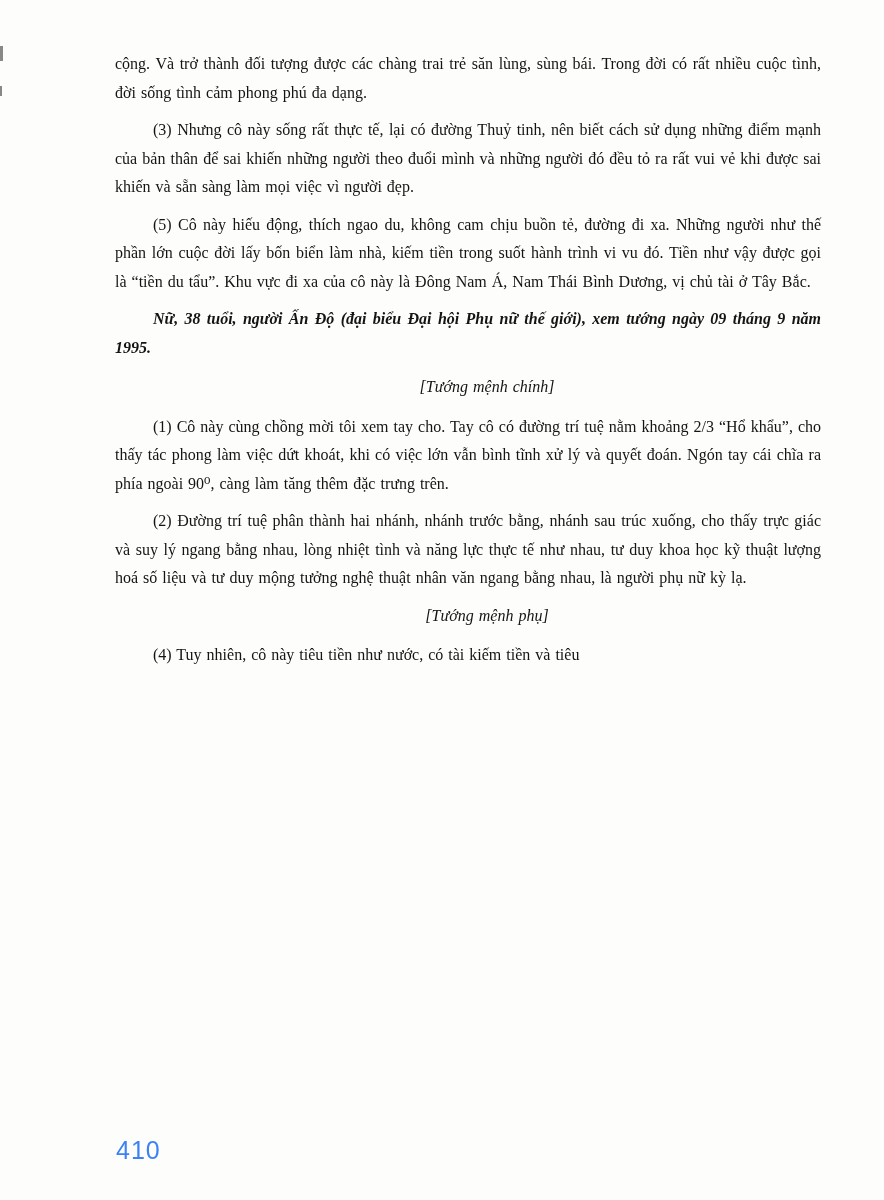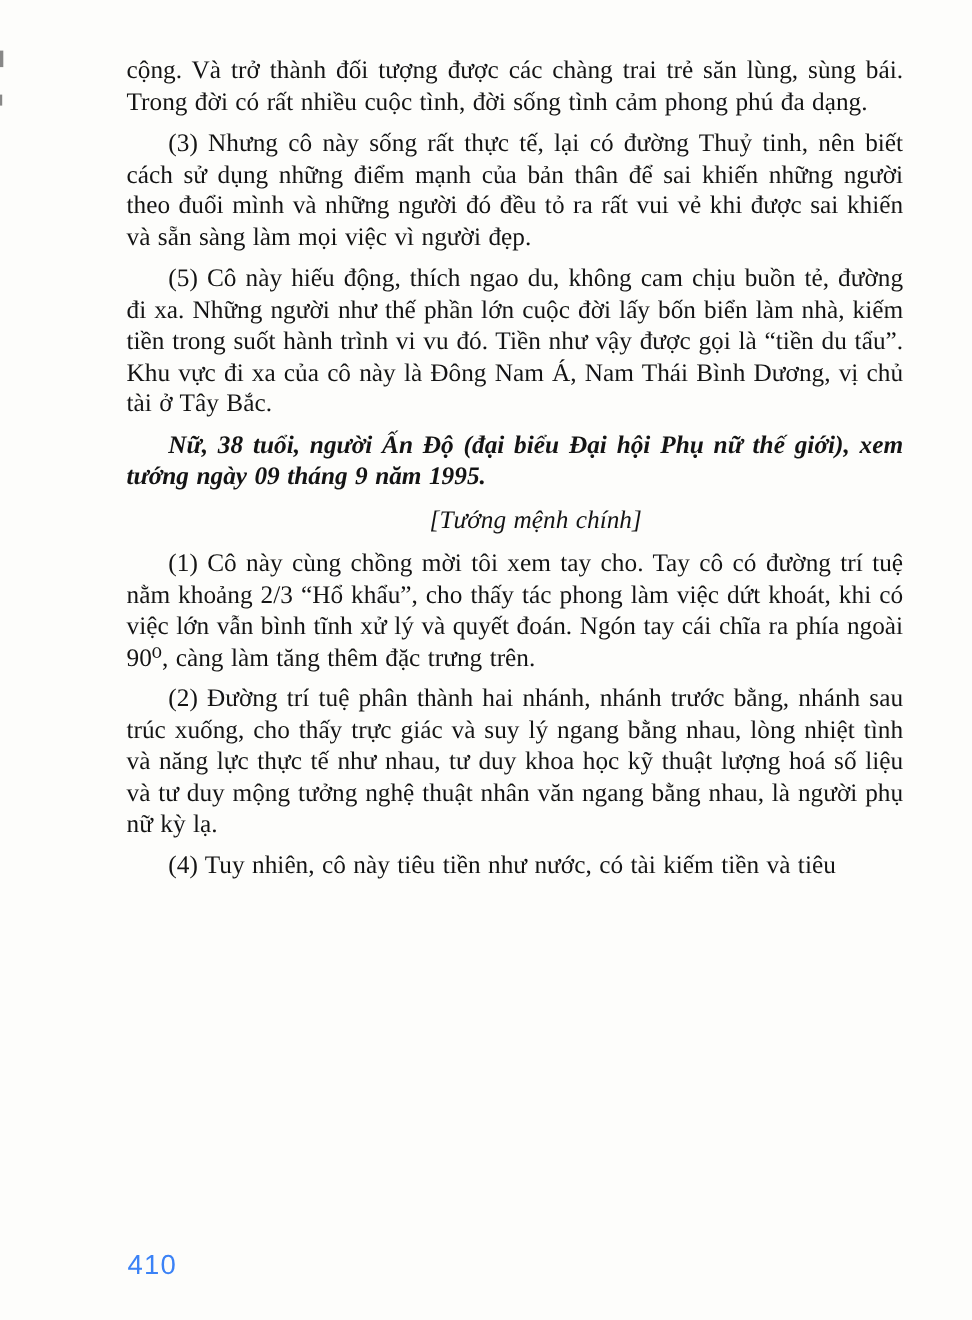--- a/index.html
+++ b/index.html
@@ -19,21 +19,21 @@
   }
   .text-block {
     position: absolute;
     left: 115px;
     top: 50px;
     width: 706px;
   }
   .text-block p {
     margin: 0 0 9px 0;
     font-family: "Liberation Serif", "DejaVu Serif", serif;
-    font-size: 23px;
+    font-size: 16px;
     line-height: 28.5px;
     color: #141414;
     text-align: justify;
     text-indent: 38px;
     word-spacing: 1px;
   }
   .text-block p.continuation {
     text-indent: 0;
   }
   .text-block p.heading {
@@ -74,17 +74,18 @@
   <div class="edge-artifact a2"></div>
 
   <div class="text-block">
       <p class="continuation">cộng. Và trở thành đối tượng được các chàng trai trẻ săn lùng, sùng bái. Trong đời có rất nhiều cuộc tình, đời sống tình cảm phong phú đa dạng.</p>
       <p class="body">(3) Nhưng cô này sống rất thực tế, lại có đường Thuỷ tinh, nên biết cách sử dụng những điểm mạnh của bản thân để sai khiến những người theo đuổi mình và những người đó đều tỏ ra rất vui vẻ khi được sai khiến và sẵn sàng làm mọi việc vì người đẹp.</p>
       <p class="body">(5) Cô này hiếu động, thích ngao du, không cam chịu buồn tẻ, đường đi xa. Những người như thế phần lớn cuộc đời lấy bốn biển làm nhà, kiếm tiền trong suốt hành trình vi vu đó. Tiền như vậy được gọi là “tiền du tẩu”. Khu vực đi xa của cô này là Đông Nam Á, Nam Thái Bình Dương, vị chủ tài ở Tây Bắc.</p>
       <p class="heading">Nữ, 38 tuổi, người Ấn Độ (đại biểu Đại hội Phụ nữ thế giới), xem tướng ngày 09 tháng 9 năm 1995.</p>
       <p class="label">[Tướng mệnh chính]</p>
       <p class="body">(1) Cô này cùng chồng mời tôi xem tay cho. Tay cô có đường trí tuệ nằm khoảng 2/3 “Hổ khẩu”, cho thấy tác phong làm việc dứt khoát, khi có việc lớn vẫn bình tĩnh xử lý và quyết đoán. Ngón tay cái chĩa ra phía ngoài 90⁰, càng làm tăng thêm đặc trưng trên.</p>
       <p class="body">(2) Đường trí tuệ phân thành hai nhánh, nhánh trước bằng, nhánh sau trúc xuống, cho thấy trực giác và suy lý ngang bằng nhau, lòng nhiệt tình và năng lực thực tế như nhau, tư duy khoa học kỹ thuật lượng hoá số liệu và tư duy mộng tưởng nghệ thuật nhân văn ngang bằng nhau, là người phụ nữ kỳ lạ.</p>
+      <p class="label">[Tướng mệnh phụ]</p>
       <p class="body">(4) Tuy nhiên, cô này tiêu tiền như nước, có tài kiếm tiền và tiêu</p>
     </div>
 
   <div class="page-number">410</div>
 </div>
 
 </body></html>

